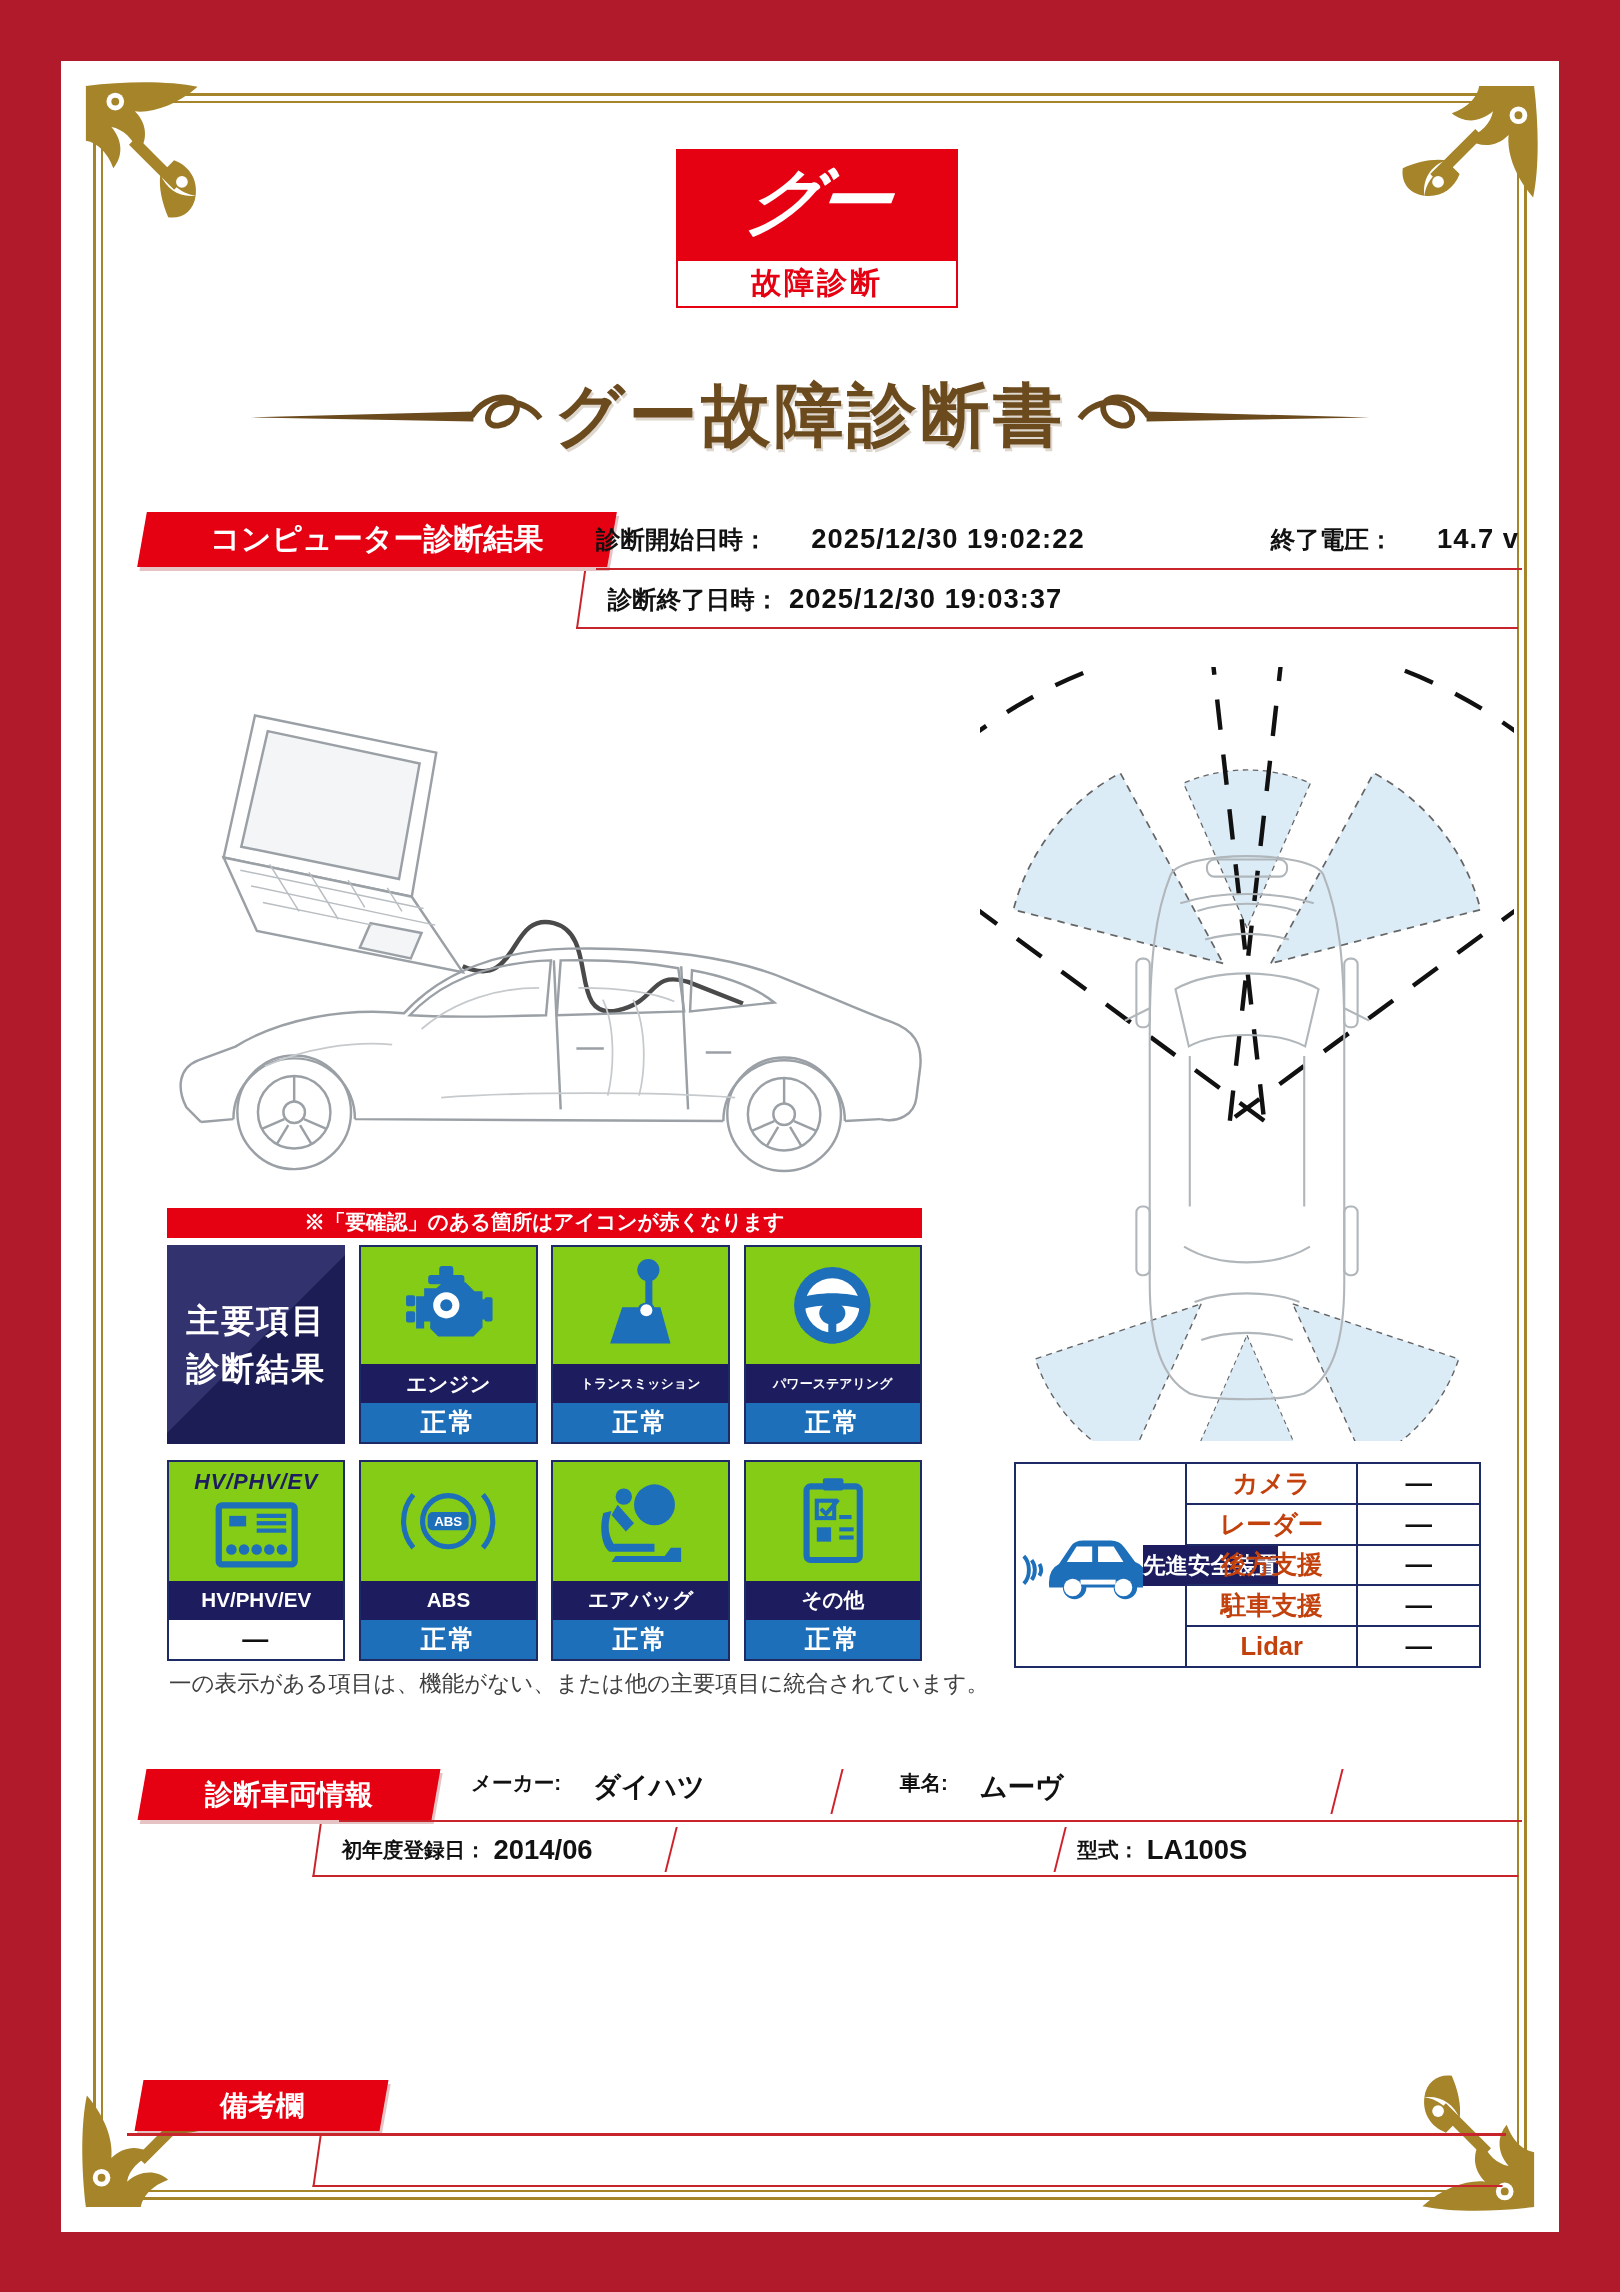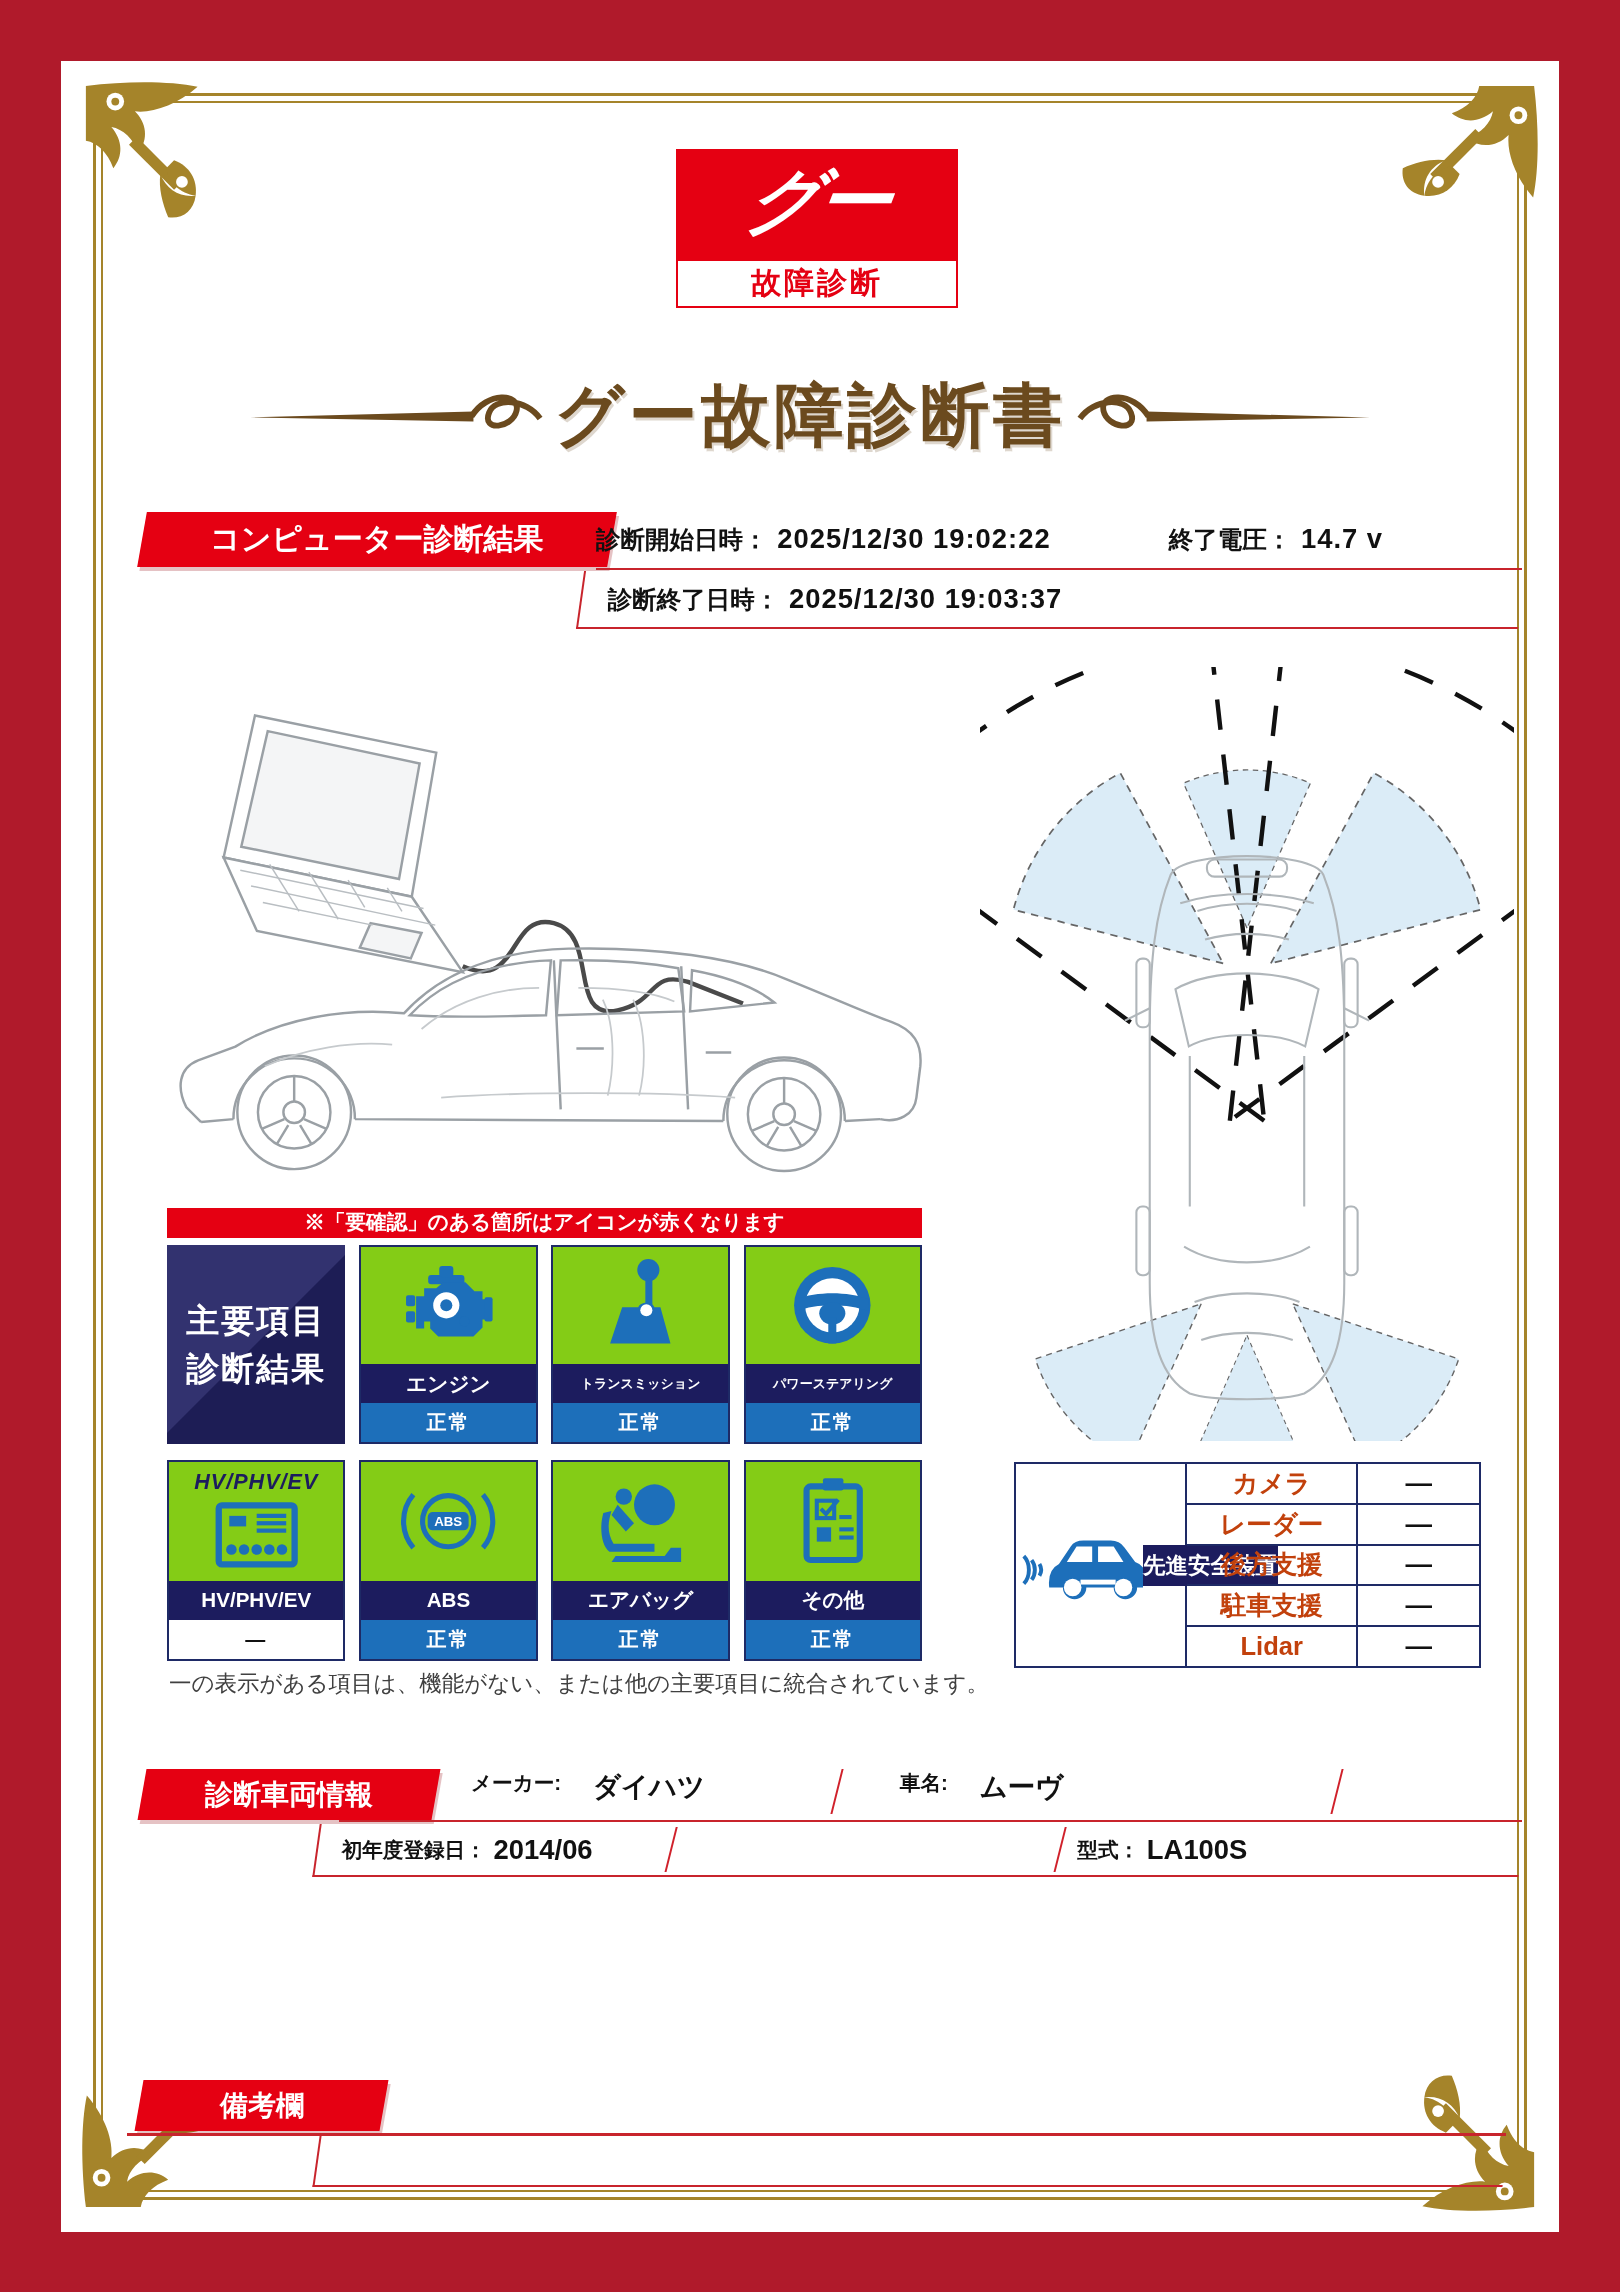--- a/index.html
+++ b/index.html
@@ -27,41 +27,41 @@
                text-shadow:2px 2.9px 0 rgba(107,74,30,.22);}
   
   .para{position:absolute;background:#e50012;transform:skewX(-10deg);
         display:flex;align-items:center;justify-content:center;box-shadow:2.9px 3.9px 0 rgba(150,10,20,.25);}
   .para span{transform:skewX(10deg);color:#fff;font-weight:bold;white-space:nowrap;}
   
   .cdiag{position:absolute;left:98px;top:510px;width:1424px;height:127px;}
   .cdiag .para{left:44px;top:2px;width:470px;height:55px;}
   .cdiag .para span{font-size:30px;}
   .cdiag .row1{position:absolute;left:498px;top:0;right:0;height:58px;border-bottom:2.9px solid #c8242c;
-               display:flex;align-items:center;}
+               display:flex;align-items:center;gap:34px;}
   .cdiag .row2{position:absolute;left:482px;top:61px;right:0;height:56px;transform:skewX(-8deg);
                border-left:2.9px solid #c8242c;border-bottom:2.9px solid #c8242c;}
   .cdiag .row2 .inner{transform:skewX(8deg);display:flex;align-items:center;height:100%;padding-left:25.5px;}
   .flabel{font-size:24.5px;font-weight:bold;color:#111;white-space:nowrap;}
   .fvalue{font-size:27.4px;font-weight:bold;color:#111;white-space:nowrap;margin-left:9.8px;letter-spacing:1px;}
   
   .notice{position:absolute;left:167px;top:1208px;width:755px;height:30px;background:#e50012;
           display:flex;align-items:flex-start;justify-content:center;}
   .notice span{color:#fff;font-size:20.6px;font-weight:bold;white-space:nowrap;}
   
   .grid{position:absolute;left:167px;top:1245px;width:755px;display:grid;
         grid-template-columns:repeat(4,1fr);grid-template-rows:199px 201px;gap:15.7px 13.7px;}
   .cell{border:2px solid #1e2a66;background:#84cc16;display:flex;flex-direction:column;min-width:0;}
   .cell .icon-area{flex:1;display:flex;align-items:center;justify-content:center;position:relative;min-height:0;}
   .cell .icon-area svg{height:86%;}
   .band-label{height:39px;background:#1c1c5e;color:#fff;display:flex;align-items:center;justify-content:center;
               font-weight:bold;font-size:20.6px;white-space:nowrap;}
   .band-label.small{font-size:13px;}
   .band-status{height:39px;background:#1d6fba;color:#fff;display:flex;align-items:center;justify-content:center;
-               font-weight:bold;font-size:20px;letter-spacing:2px;}
+               font-weight:bold;font-size:26px;letter-spacing:2px;}
   .cell-head{background:linear-gradient(135deg,#32326f 49.7%,#1d1d55 50%);border:none;
              display:flex;flex-direction:column;align-items:center;justify-content:center;}
   .cell-head div{color:#fff;font-size:33px;font-weight:bold;line-height:1.45;letter-spacing:2px;}
   .cell.hv .band-status{background:#fff;color:#111;}
   .hv-cap{position:absolute;top:7.8px;left:0;right:0;text-align:center;color:#1c1c5e;
           font-size:21.6px;font-weight:bold;font-style:italic;letter-spacing:1px;}
   .cell.hv .icon-area svg{height:62%;margin-top:29px;}
   .footnote{position:absolute;left:169px;top:1668px;font-size:22.5px;color:#404040;white-space:nowrap;}
   
   .safety{position:absolute;left:1014px;top:1462px;width:463px;height:202px;border:2.9px solid #1e2a66;

